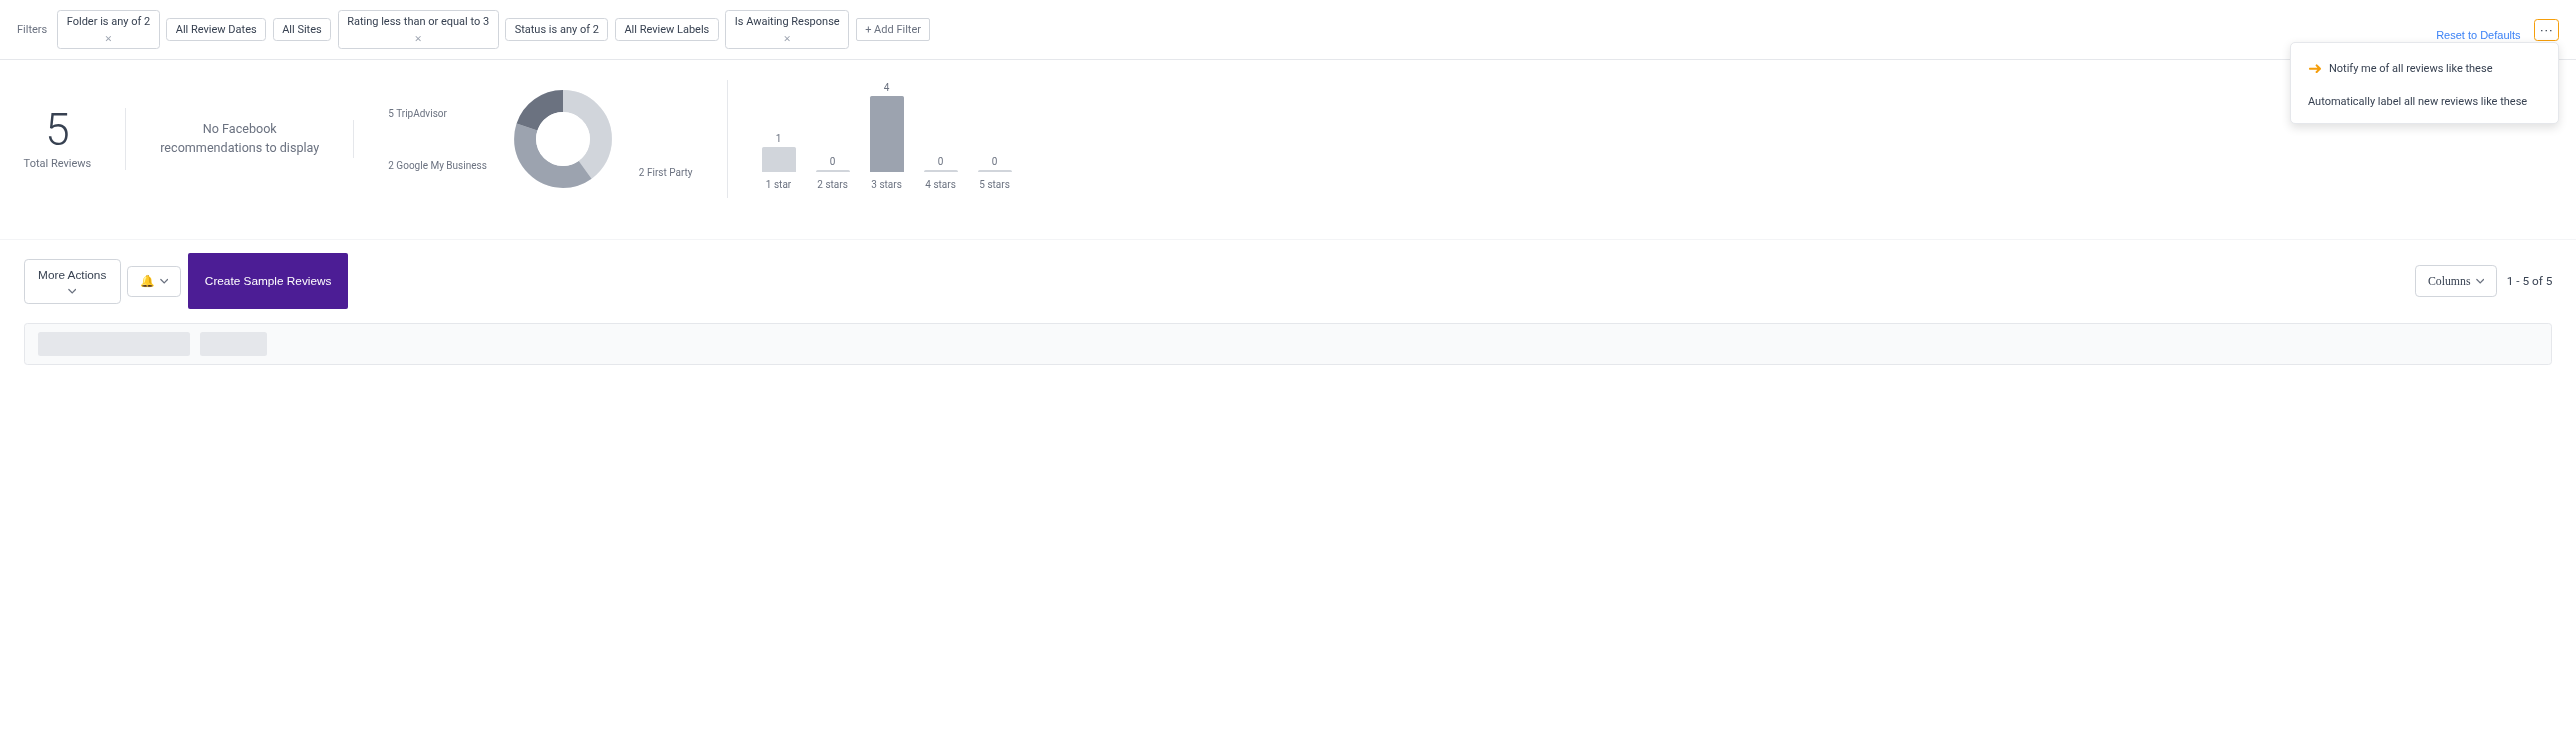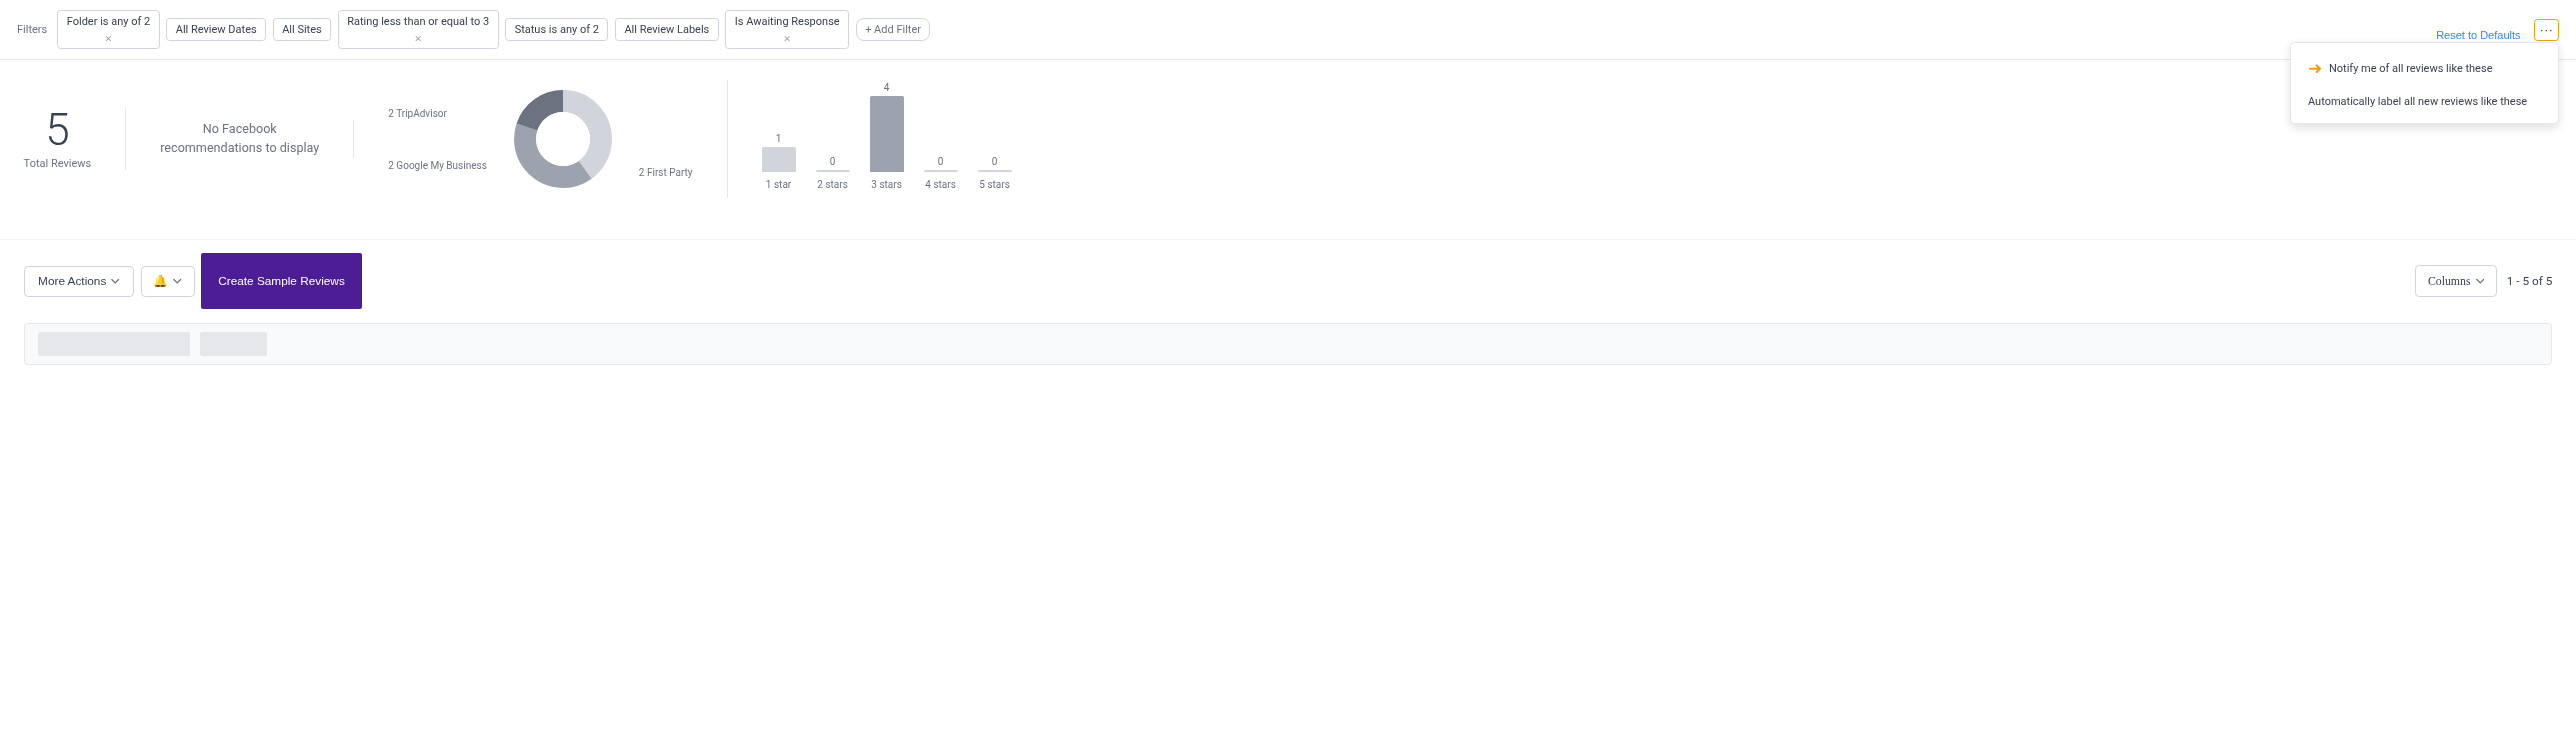--- a/index.html
+++ b/index.html
@@ -37,21 +37,21 @@
       color: #9ca3af;
       font-size: 9.3px;
       cursor: pointer;
     }
     .add-filter {
       display: flex;
       align-items: center;
       gap: 3.4px;
       padding: 4.2px 8.4px;
       border: 0.8px solid #d1d5db;
-      border-radius: 8px;
+      border-radius: 2px;
       font-size: 11px;
       color: #6b7280;
       background: #fff;
       cursor: pointer;
     }
     .filter-bar-right {
       margin-left: auto;
       display: flex;
       align-items: flex-end;
       gap: 13px;
@@ -246,20 +246,21 @@
       display: flex;
       align-items: center;
       gap: 5px;
       padding: 7.6px 13.5px;
       border: 0.8px solid #d1d5db;
       border-radius: 4.2px;
       background: #fff;
       cursor: pointer;
       font-size: 11.8px;
       color: #374151;
+      flex-direction: column;
     }
     .btn-bell {
       display: flex;
       align-items: center;
       gap: 5px;
       padding: 7.6px 11.8px;
       border: 0.8px solid #d1d5db;
       border-radius: 4.2px;
       background: #fff;
       cursor: pointer;
@@ -410,21 +411,21 @@
       <div class="facebook-text">
         <span>No Facebook</span><br>
         <span>recommendations to display</span>
       </div>
     </div>
 
 
     <div class="stat-block-donut">
       <div class="donut-labels">
         <div class="donut-label-item">
-          <span>2 TripAdvisor</span>
+          <span>5 TripAdvisor</span>
         </div>
         <div class="donut-label-item" style="margin-top:34px;">
           <span>2 Google My Business</span>
         </div>
       </div>
       <div class="donut-container">
         <svg viewBox="0 0 140 140" width="118" height="118">
 
           <circle cx="70" cy="70" r="45" fill="none" stroke="#e5e7eb" stroke-width="26"></circle>
 

